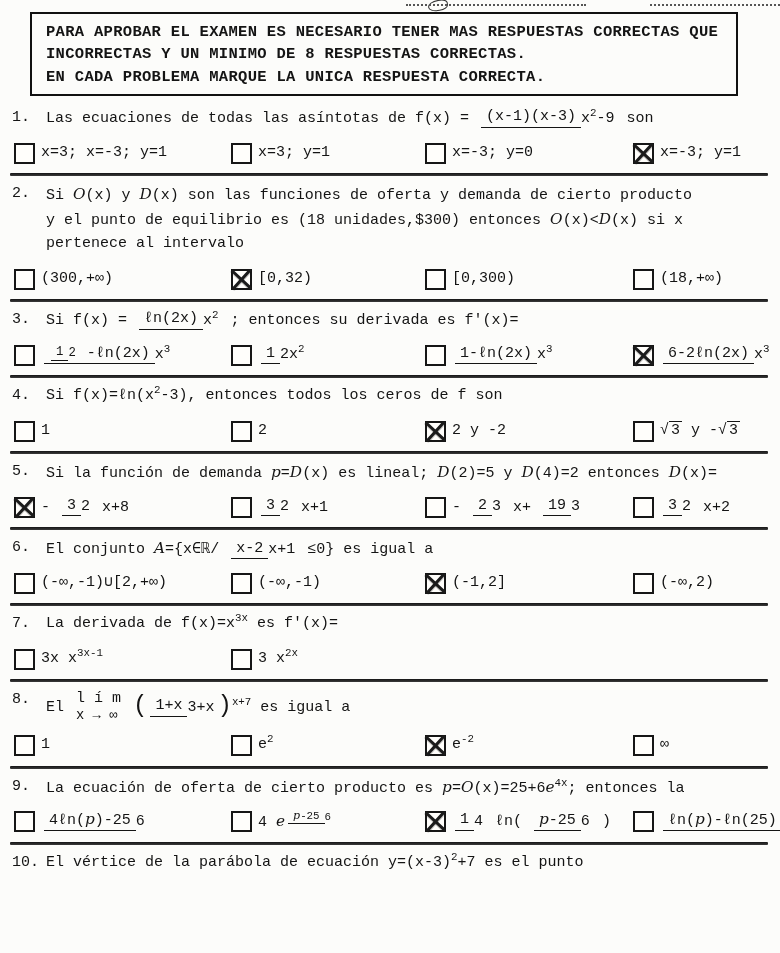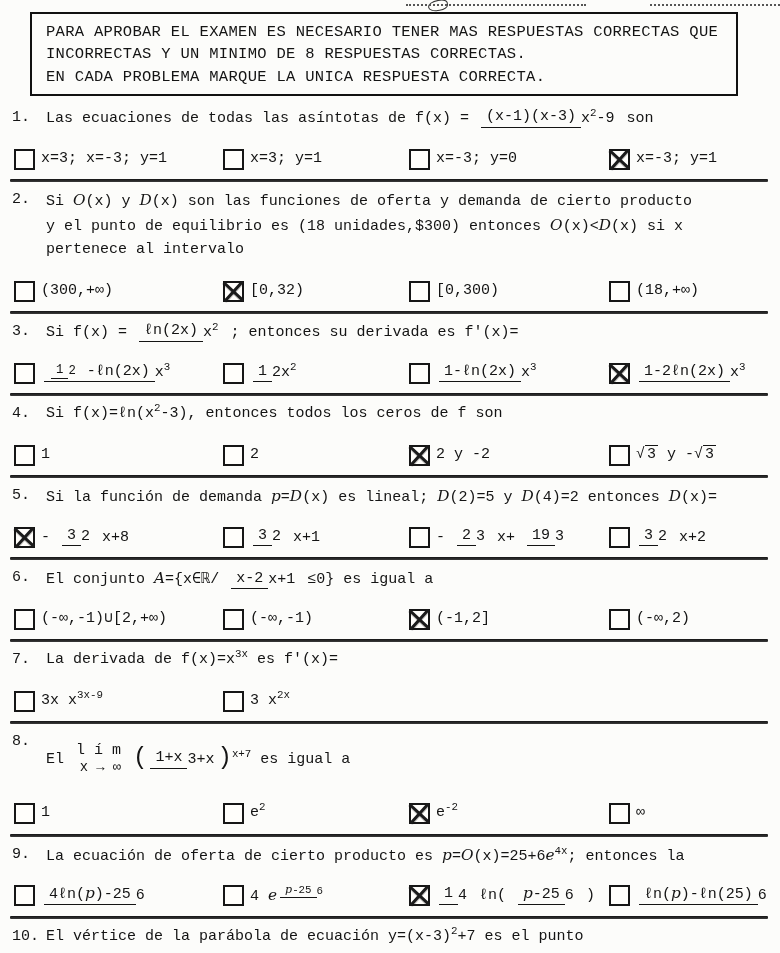--- a/index.html
+++ b/index.html
@@ -20,39 +20,39 @@
   .dotted.a{left:396px;width:180px;}
   .dotted.b{left:640px;width:130px;}
   .scribble{position:absolute;left:418px;top:-2px;width:18px;height:9px;
     border:1.5px solid #333;border-radius:60% 40% 50% 50%;transform:rotate(-8deg);background:transparent;}
 
   
   .instr-box{
     border:2.5px solid #111;
     margin:2px 30px 10px 20px;
     padding:7px 10px 6px 14px;
-    font-weight:400;
+    font-weight:700;
     font-size:15.5px;
     letter-spacing:.3px;
     line-height:1.45;
   }
 
   
   .question{margin:0;}
   .q-prompt{display:flex;align-items:flex-start;margin:2px 0 0 2px;}
   .q-num{min-width:34px;flex:none;padding-top:2px;}
   .q-lines{flex:1;}
   .q-line{min-height:23px;display:block;padding-top:2px;}
 
   .options{
     display:grid;
     grid-template-columns:205px 182px 196px 1fr;
     align-items:center;
-    margin:16px 0 4px 4px;
-    column-gap:4px;
+    margin:10px 0 4px 4px;
+    column-gap:12px;
   }
   .option{display:flex;align-items:center;gap:6px;min-height:24px;}
   .box{
     position:relative;flex:none;
     width:17px;height:17px;
     border:2px solid #161616;
     background:#fffefb;
   }
   .box.checked::before,.box.checked::after{
     content:"";position:absolute;left:-5px;top:7px;width:27px;height:2.6px;
@@ -66,22 +66,22 @@
 
   
   .it{font-style:italic;font-family:"DejaVu Serif",serif;font-size:1.02em;}
   sup.sp{font-size:.72em;line-height:0;vertical-align:super;letter-spacing:0;}
   .frac{display:inline-flex;align-items:center;
     vertical-align:middle;margin:0 3px;line-height:1.15;text-align:center;}
   .frac .num{border-bottom:1.7px solid #141414;padding:0 5px 1px;}
   .frac .den{padding-top:1px;}
   .frac .frac{font-size:.82em;margin:0 2px;}
   sup.sp .frac{font-size:1em;}
-  .stack{display:inline-flex;flex-direction:column;align-items:flex-end;
-    vertical-align:middle;line-height:1.15;margin:10px 3px;}
+  .stack{display:inline-flex;flex-direction:column;align-items:flex-start;
+    vertical-align:middle;line-height:1.15;margin:0 3px;}
   .stack .bot{font-size:.92em;}
   .sqrt .ov{border-top:1.7px solid #141414;padding:0 2px;}
   .bigp{font-size:1.6em;line-height:1;vertical-align:-8%;font-weight:400;}
 </style>
 </head>
 <body>
 
 <div class="top-marks">
   <span class="scribble"></span>
   <span class="dotted a"></span>
@@ -196,21 +196,21 @@
     <span class="box"></span>
     <span class="opt-label"><span class="frac">
               <span class="num">1-ℓn(2x)</span>
               <span class="den">x<sup class="sp">3</sup></span>
             </span></span>
   </div>
 
   <div class="option">
     <span class="box checked"></span>
     <span class="opt-label"><span class="frac">
-              <span class="num">1-2ℓn(2x)</span>
+              <span class="num">6-2ℓn(2x)</span>
               <span class="den">x<sup class="sp">3</sup></span>
             </span></span>
   </div>
 </div>
     <div class="sep"></div>
   </div>
 
   <div class="question">
     <div class="q-prompt">
       <span class="q-num">4.</span>
@@ -326,21 +326,21 @@
     <div class="q-prompt">
       <span class="q-num">7.</span>
       <span class="q-lines">
           <div class="q-line">La derivada de f(x)=x<sup class="sp">3x</sup> es f′(x)=</div>
         </span>
     </div>
     <div class="options">
 
   <div class="option">
     <span class="box"></span>
-    <span class="opt-label">3x x<sup class="sp">3x-9</sup></span>
+    <span class="opt-label">3x x<sup class="sp">3x-1</sup></span>
   </div>
 
   <div class="option">
     <span class="box"></span>
     <span class="opt-label">3 x<sup class="sp">2x</sup></span>
   </div>
 
 </div>
     <div class="sep"></div>
   </div>

